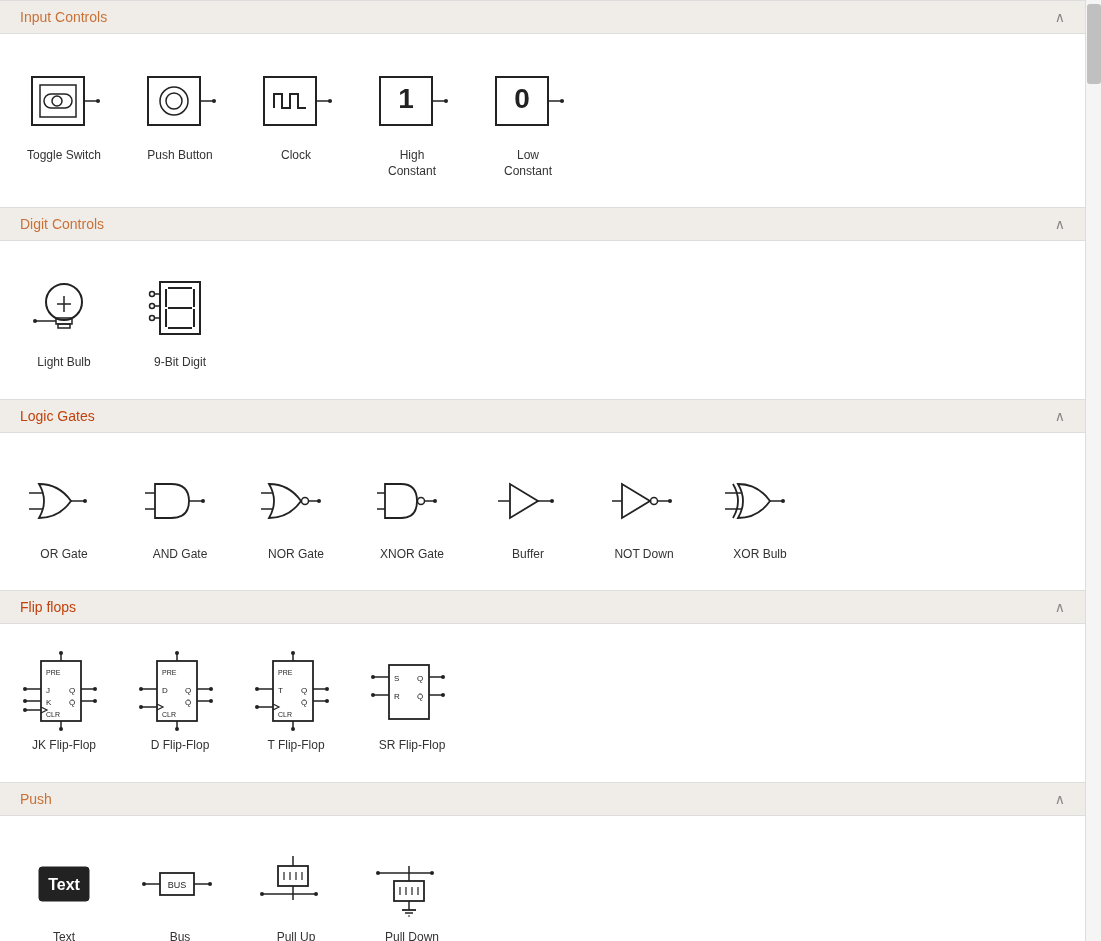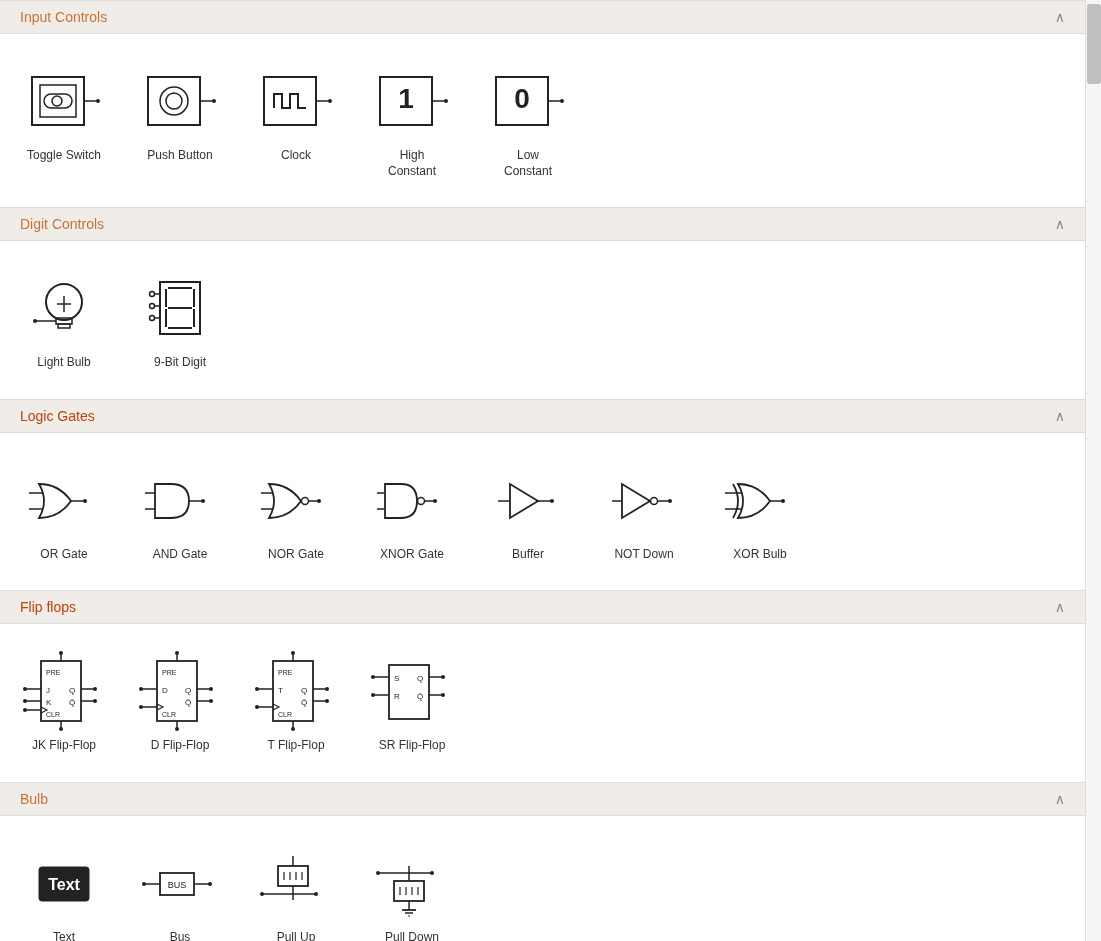--- a/index.html
+++ b/index.html
@@ -469,21 +469,21 @@
             <circle cx="76" cy="30" r="2" fill="#222"></circle>
             <line x1="62" y1="48" x2="76" y2="48" stroke="#222" stroke-width="1.5"></line>
             <circle cx="76" cy="48" r="2" fill="#222"></circle>
           </svg>
         </div>
         <div class="component-label">SR Flip-Flop</div>
       </div>
     </div>
 
     <div class="section-header">
-      <span class="section-title orange">Bulb</span>
+      <span class="section-title orange">Push</span>
       <span class="chevron">∧</span>
     </div>
     <div class="section-content">
 
       <div class="component-item">
         <div class="component-icon">
           <svg width="60" height="50" viewBox="0 0 60 50">
             <rect x="5" y="8" width="50" height="34" rx="3" fill="#222" stroke="#222" stroke-width="1"></rect>
             <text x="30" y="31" font-size="16" font-family="Arial" text-anchor="middle" fill="#fff" font-weight="bold">Text</text>
           </svg>

